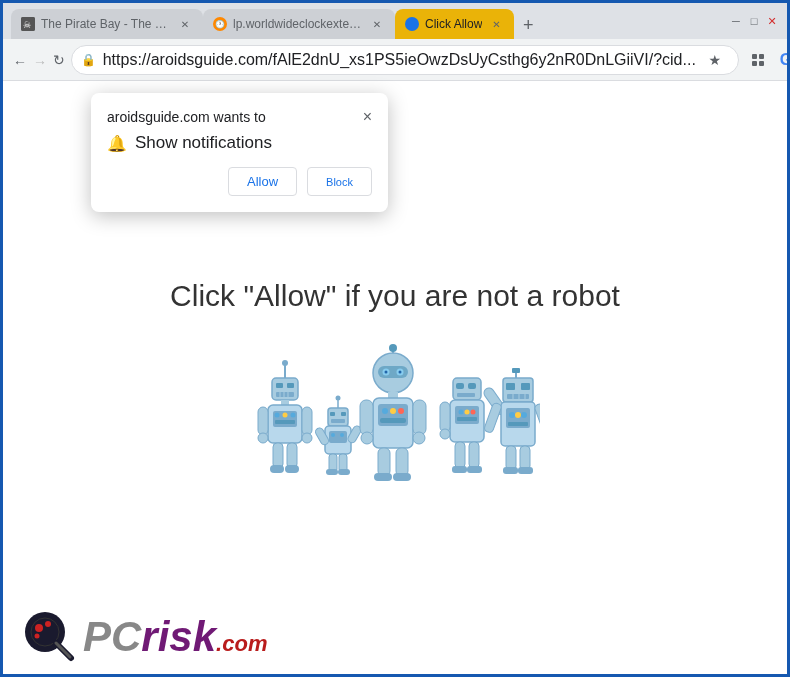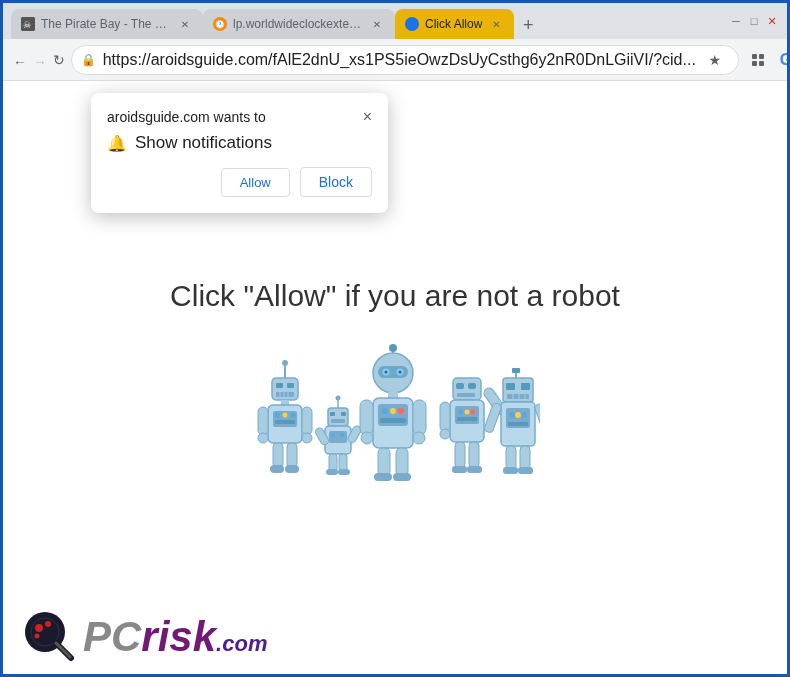--- a/index.html
+++ b/index.html
@@ -210,38 +210,37 @@
       color: #5f6368;
     }
     .popup-notification-label {
       font-size: 17px;
       color: #202124;
     }
     .popup-buttons {
       display: flex;
       justify-content: flex-end;
       gap: 10px;
-      align-items: center;
     }
     .popup-btn-allow {
       padding: 6px 18px;
       border: 1px solid #dadce0;
       border-radius: 4px;
       background: white;
       font-size: 13px;
       color: #1a73e8;
       cursor: pointer;
       font-family: inherit;
     }
     .popup-btn-block {
       padding: 6px 18px;
       border: 1px solid #dadce0;
       border-radius: 4px;
       background: white;
-      font-size: 14px;
+      font-size: 11px;
       color: #1a73e8;
       cursor: pointer;
       font-family: inherit;
     }
 
     
     .main-text {
       font-size: 30px;
       color: #333;
       text-align: center;
@@ -542,17 +541,17 @@
       <circle cx="16" cy="18" r="4" fill="#cc2222"></circle>
       <circle cx="25" cy="14" r="3" fill="#cc2222"></circle>
       <circle cx="14" cy="26" r="2.5" fill="#cc2222"></circle>
 
       <line x1="33" y1="33" x2="48" y2="48" stroke="#1a1a2e" stroke-width="6" stroke-linecap="round"></line>
       <line x1="33" y1="33" x2="47" y2="47" stroke="#555" stroke-width="3" stroke-linecap="round"></line>
     </svg>
     <div style="display:flex;align-items:baseline;">
       <span style="font-size:42px;font-weight:900;color:#888;font-style:italic;line-height:1;">PC</span>
       <span style="font-size:42px;font-weight:900;color:#701a75;font-style:italic;line-height:1;">risk</span>
-      <span style="font-size:22px;font-weight:700;color:#4c1d95;font-style:italic;">.com</span>
+      <span style="font-size:22px;font-weight:700;color:#b91c1c;font-style:italic;">.com</span>
     </div>
   </div>
 
 </div>
 
 </body></html>

